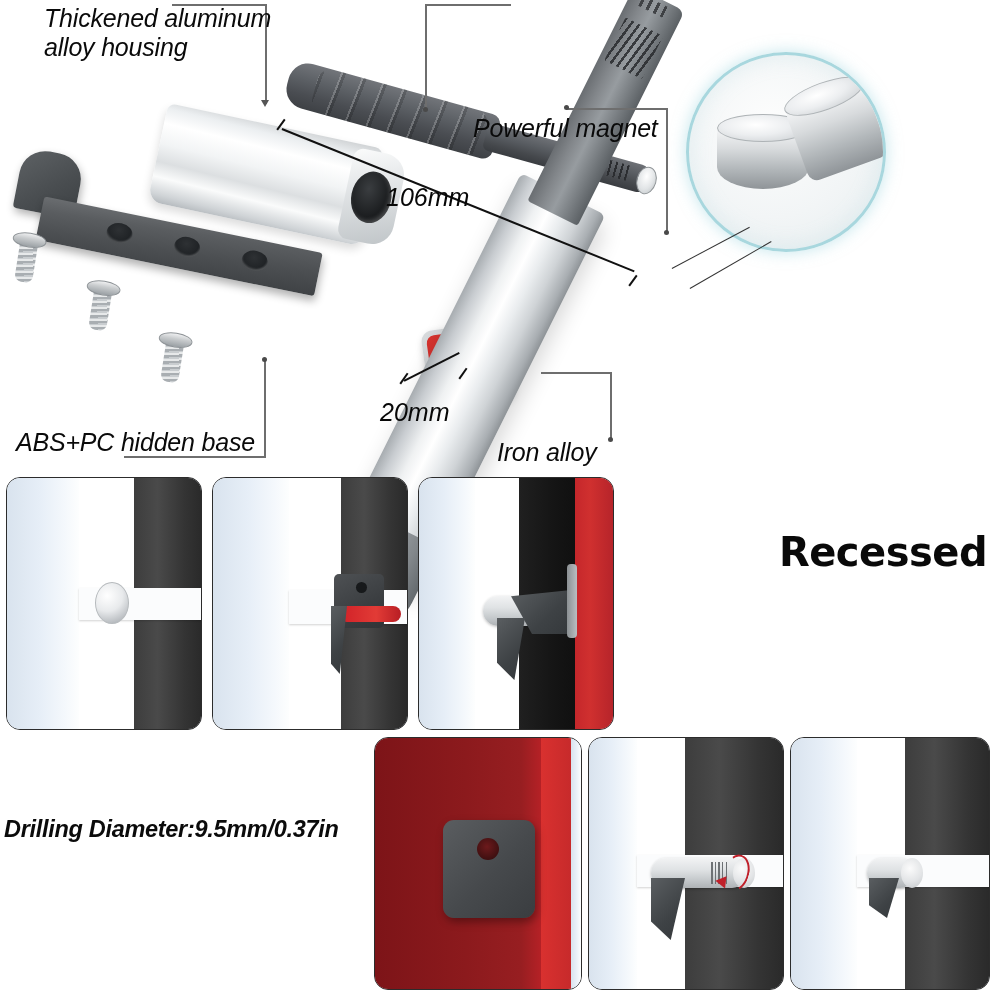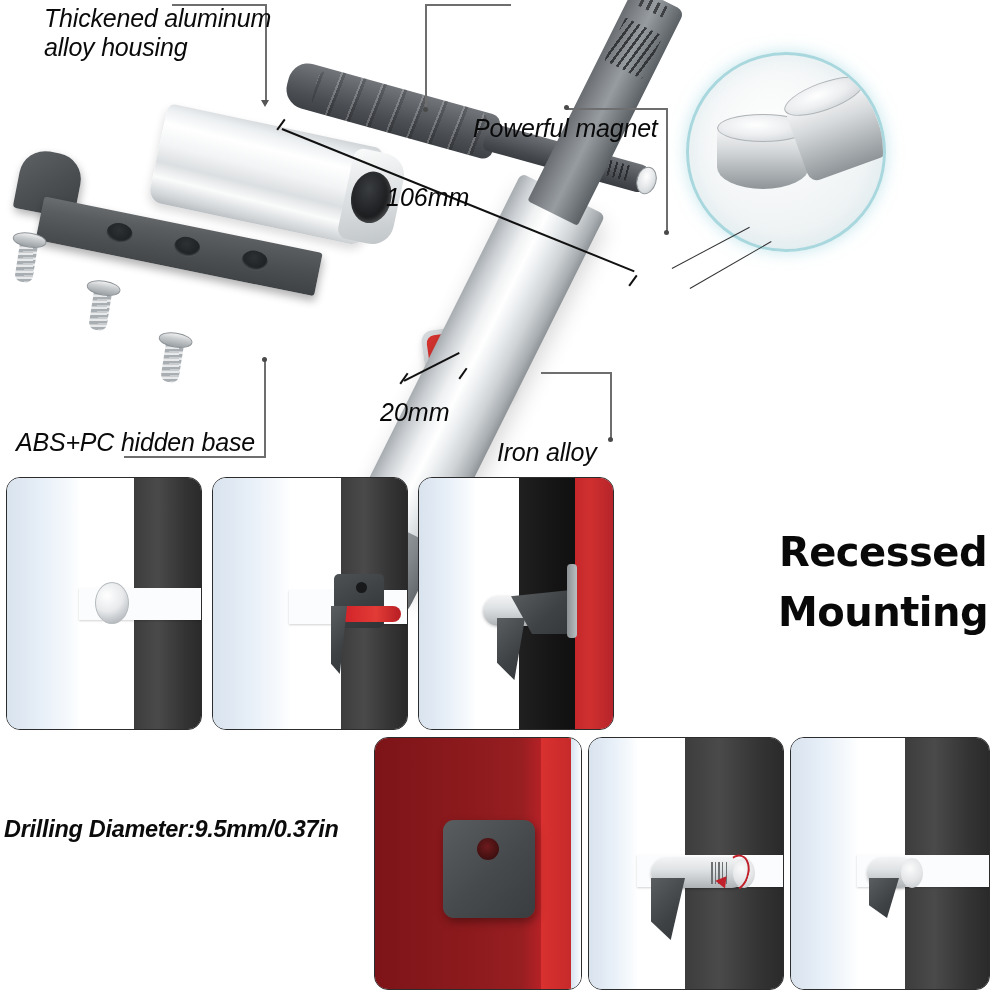--- a/index.html
+++ b/index.html
@@ -448,21 +448,20 @@
   <div class="callout" style="left:16px; top:428px; font-size:25px;">ABS+PC hidden base</div>
 
   <div class="callout" style="left:497px; top:438px; font-size:25px;">Iron alloy</div>
 
   <div class="dim-text" style="left:386px; top:183px; font-size:25px;">106mm</div>
 
   <div class="dim-text" style="left:380px; top:398px; font-size:25px;">20mm</div>
 
   <div id="headline">
     <span>Recessed</span>
-    <span>Mounting</span>
   </div>
 
   <div id="specs">
     <div>Drilling Diameter:9.5mm/0.37in</div>
   </div>
 
   <div class="panel" style="left:6px; top:477px; width:196px; height:253px;">
     <div class="door" style="left:0; width:72px;"></div>
     <div class="gap" style="left:72px; width:55px;"></div>
     <div class="cab" style="left:127px; right:0;"></div>

